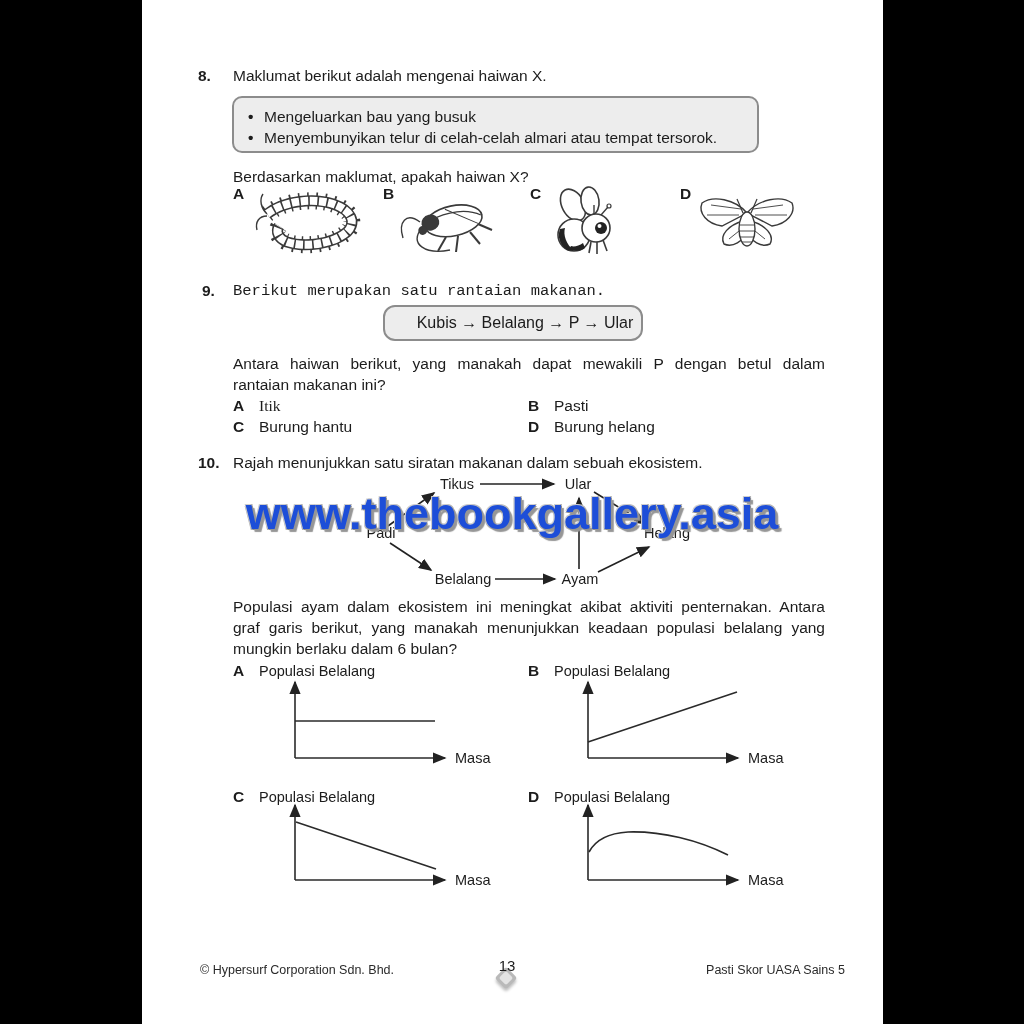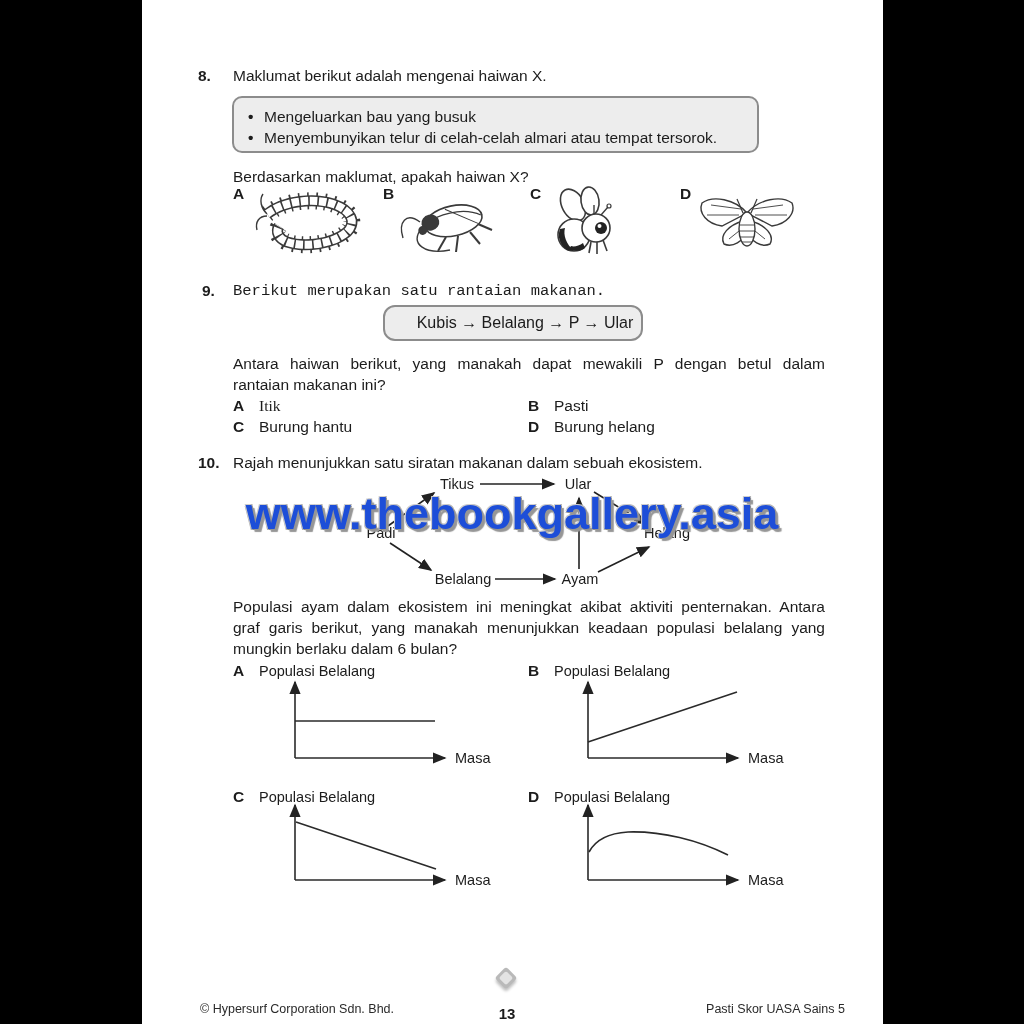--- a/index.html
+++ b/index.html
@@ -23,22 +23,22 @@
     background:#ededed;border:2px solid #8c8c8c;border-radius:12px;
     box-sizing:border-box;text-align:center;font-size:16px;line-height:32px;
   }
   .watermark{
     font-size:45px;font-weight:bold;letter-spacing:0px;color:#1d4ed8;
     text-shadow:3px 3px 1px #969696,1px 1px 0 #8d8d8d,-1px -1px 0 #cfcfcf,
                 1px -1px 0 #b5b5b5,-1px 1px 0 #b5b5b5;
     text-align:center;z-index:5;
   }
   .graph-label{font-size:14.5px;white-space:nowrap;}
-  .footer-txt{font-size:12.5px;color:#2a2a2a;white-space:nowrap;margin-top:39px;}
-  .page-num{font-size:15px;font-weight:bold;z-index:2;margin-top:48px;}
+  .footer-txt{font-size:12.5px;color:#2a2a2a;white-space:nowrap;}
+  .page-num{font-size:15px;font-weight:normal;z-index:2;}
   .page-tab{
     width:16px;height:16px;background:#b9b9b9;transform:rotate(45deg);
     border-radius:3px;box-shadow:2px 2px 3px rgba(0,0,0,0.25);z-index:1;
   }
   .page-tab-inner{
     position:absolute;left:3px;top:3px;width:10px;height:10px;background:#e3e3e3;border-radius:2px;
   }
   svg{display:block;overflow:visible;}
 </style>
 </head>

